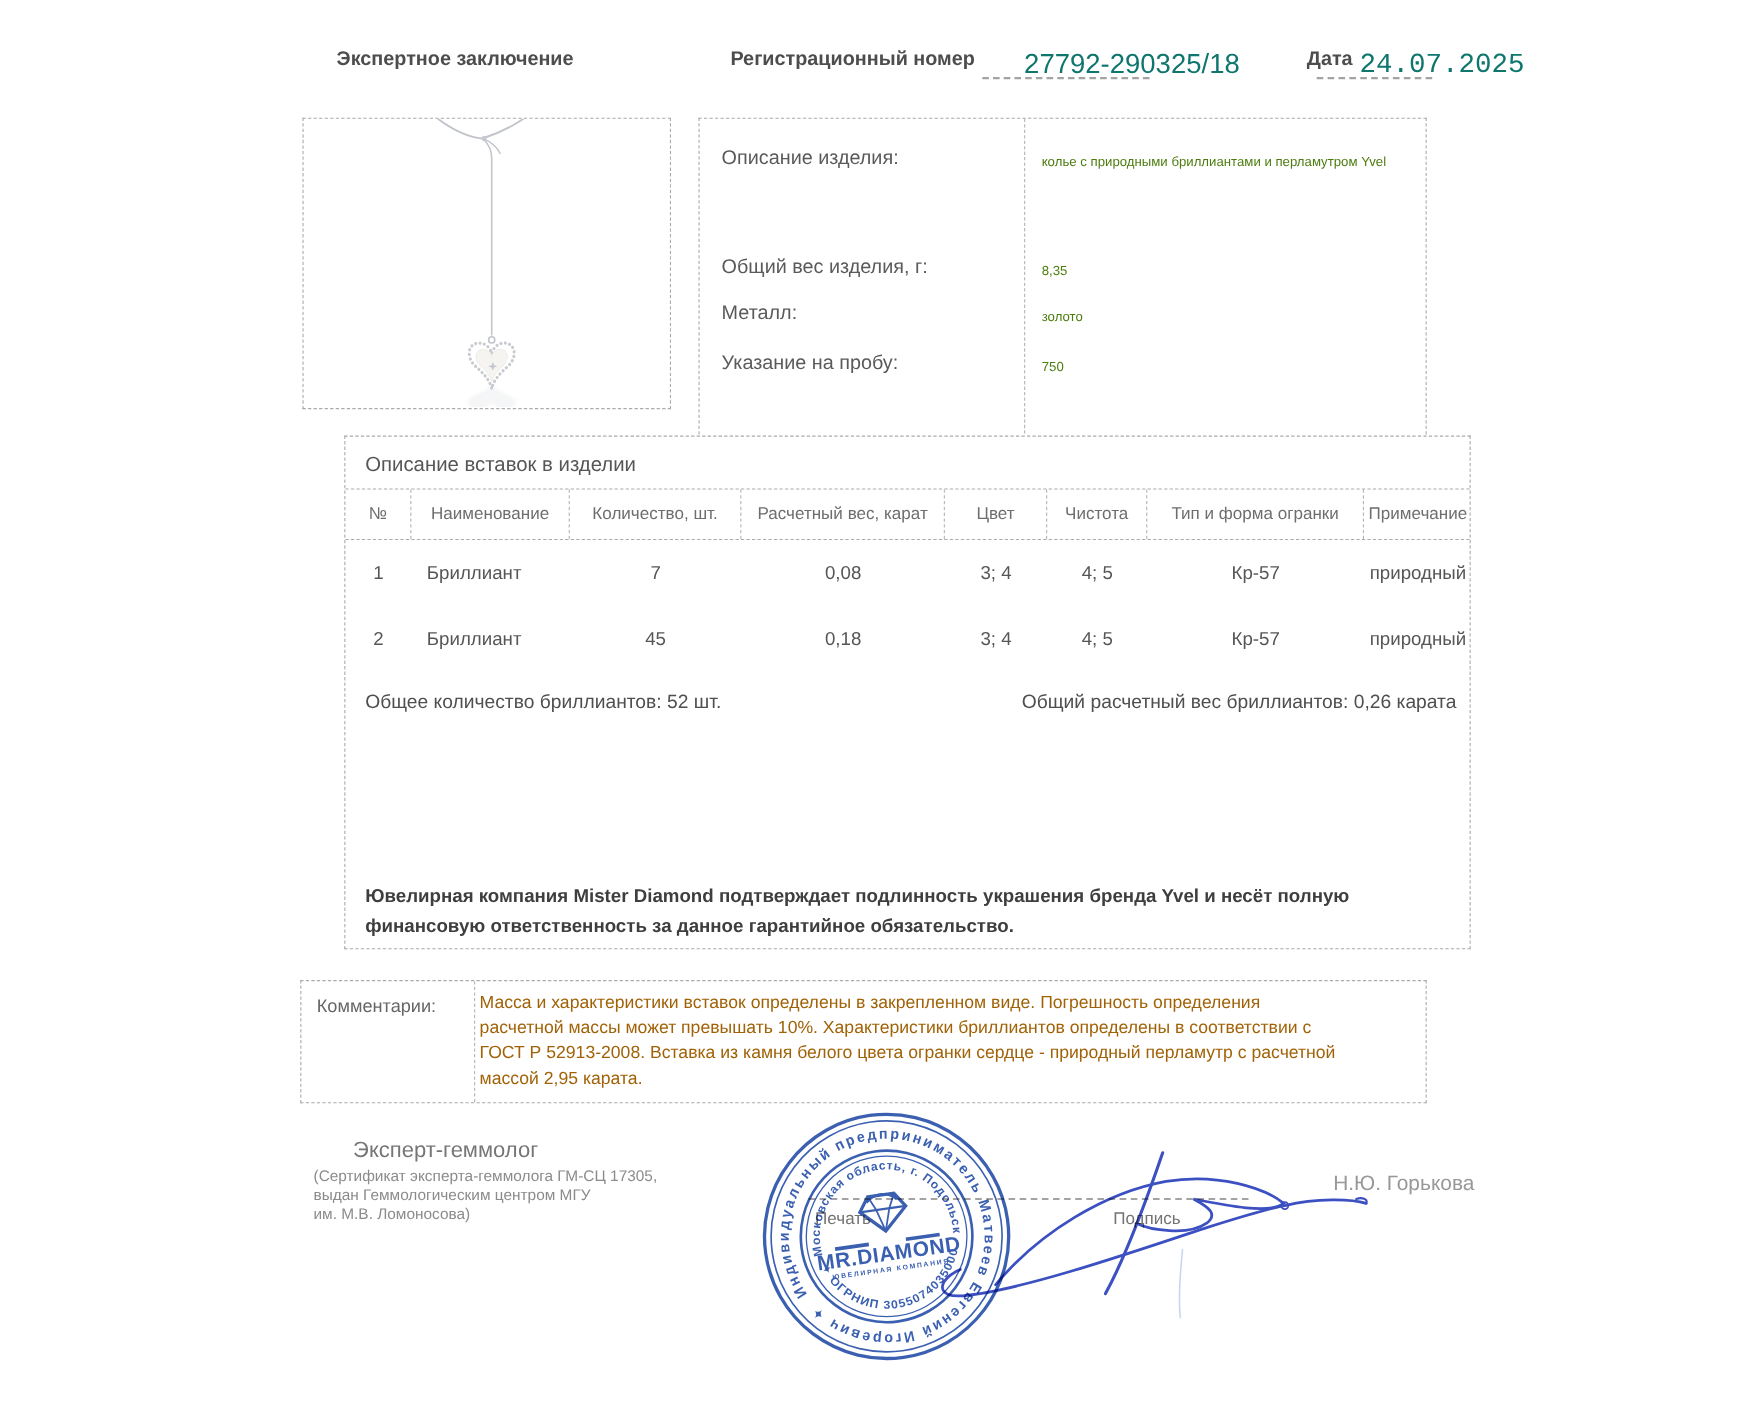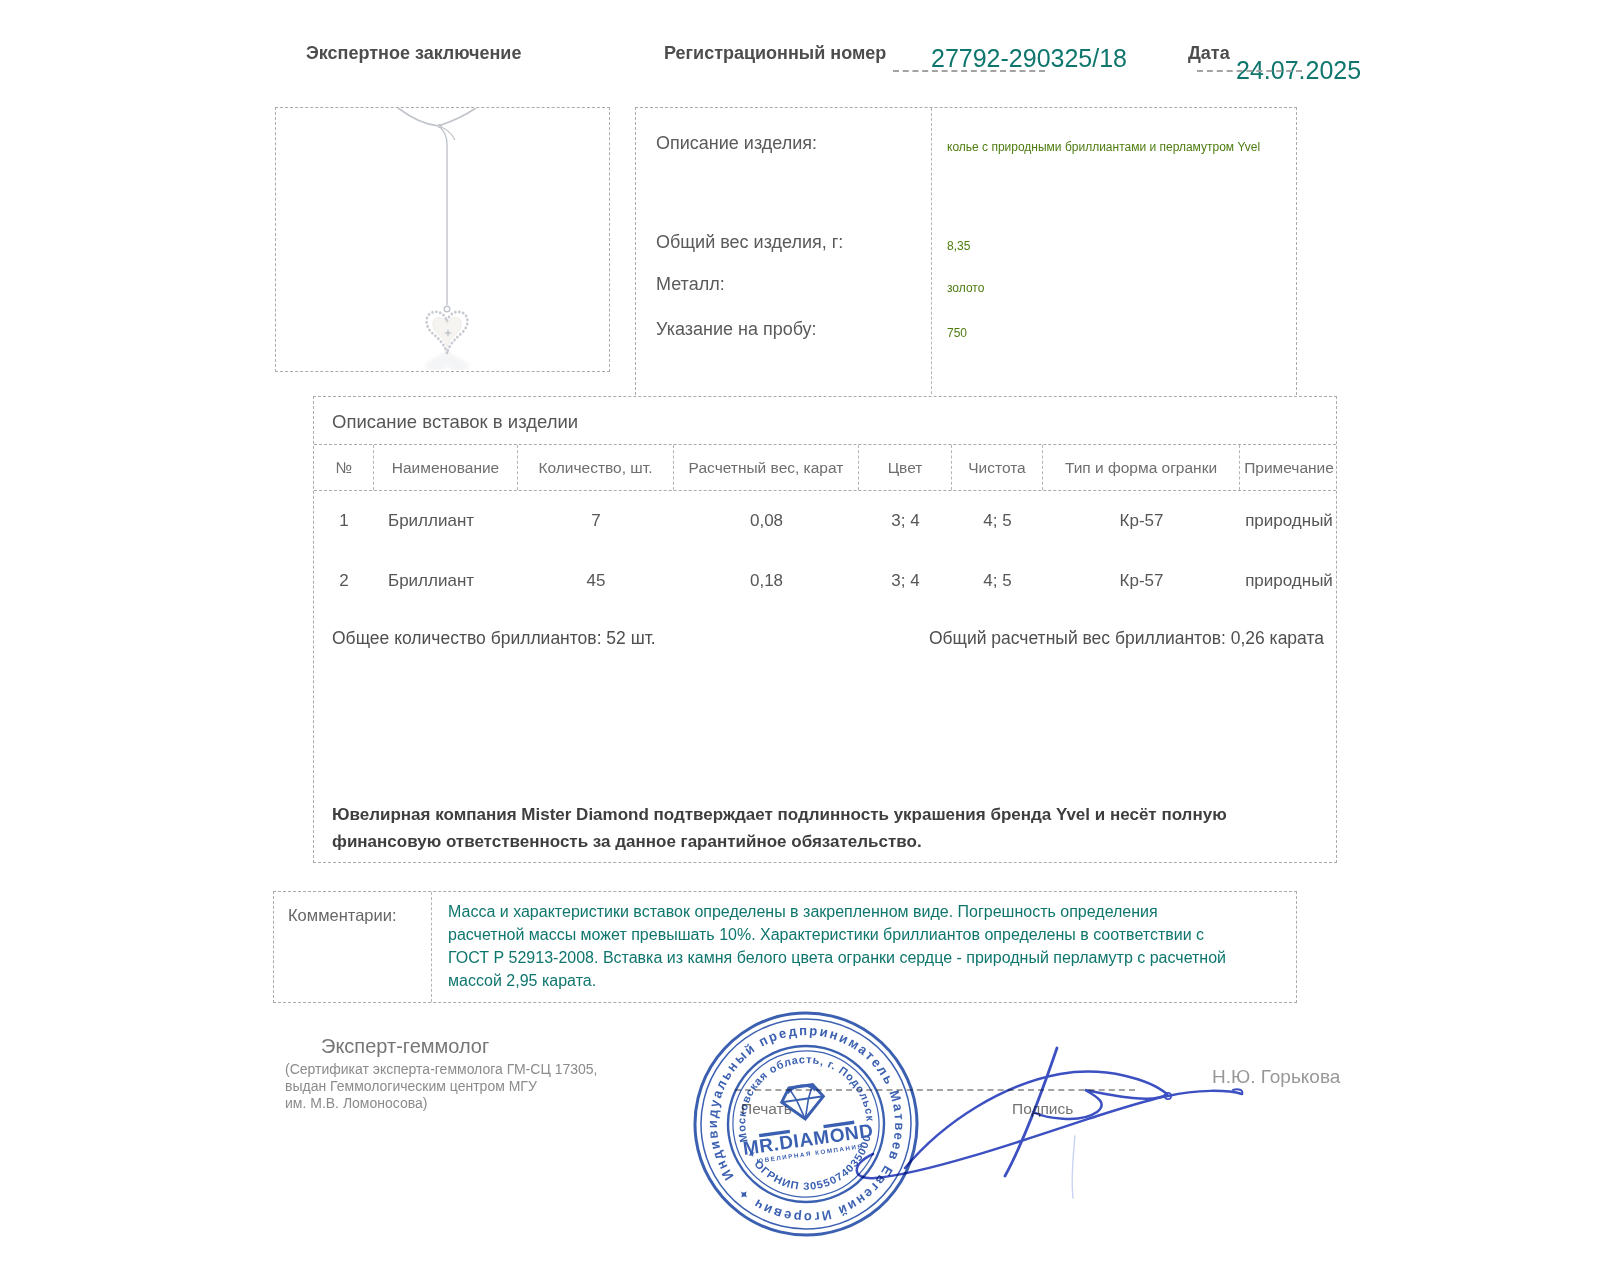--- a/index.html
+++ b/index.html
@@ -24,42 +24,42 @@
   .trow{position:absolute;left:0;right:0;height:60px;}
   .td{position:absolute;top:0;bottom:0;display:flex;align-items:center;justify-content:center;
       font-size:17px;color:#565656;box-sizing:border-box;}
   .td.left{justify-content:flex-start;padding-left:14px;}
   .summary{position:absolute;left:18px;right:12px;top:231px;font-size:17.5px;color:#4f4f4f;line-height:20px;}
   .summary .rgt{float:right;}
   .guarantee{position:absolute;left:18px;bottom:7px;width:940px;font-size:17px;font-weight:bold;color:#3e3e3e;line-height:27px;}
   
   .com-label{position:absolute;left:14px;top:14px;font-size:16.5px;color:#666;}
   .com-divider{position:absolute;left:157px;top:0;bottom:0;border-left:1.5px dashed #b4b4b4;}
-  .com-text{position:absolute;left:174px;top:8px;width:790px;font-size:16px;color:#0f766e;line-height:23px;}
+  .com-text{position:absolute;left:162px;top:8px;width:790px;font-size:16px;color:#a16207;line-height:23px;}
   
   .expert-title{left:285px;top:1035px;font-size:20px;color:#767676;}
   .cert-line{position:absolute;left:285px;font-size:14px;color:#8b8b8b;}
   .caption{position:absolute;font-size:15.5px;color:#737373;z-index:1;}
   .expert-name{left:1176px;top:1066px;font-size:19px;color:#989898;}
   .sigline{left:735px;top:1089px;width:400px;z-index:0;}
   #stamp{position:absolute;left:676px;top:1002px;z-index:2;mix-blend-mode:multiply;opacity:0.92;}
   #signature{position:absolute;left:845px;top:1028px;z-index:3;mix-blend-mode:multiply;}
   #photo{position:absolute;left:0;top:0;}
 </style>
 </head>
 <body>
 
 <div id="page">
 
   <div class="abs h-title">Экспертное заключение</div>
   <div class="abs h-label" style="left:628px;top:43px;">Регистрационный номер</div>
   <div class="abs h-value" style="left:895px;top:44px;">27792-290325/18</div>
   <div class="dashline" style="left:893px;top:70px;width:152px;"></div>
   <div class="abs h-label" style="left:1152px;top:43px;">Дата</div>
-  <div class="abs h-value" style="left:1200px;top:56px;">24.07.2025</div>
+  <div class="abs h-value" style="left:1200px;top:44px;font-family:Liberation Mono, monospace;">24.07.2025</div>
   <div class="dashline" style="left:1197px;top:70px;width:105px;"></div>
 
   <div class="dashbox" style="left:275px;top:107px;width:335px;height:265px;">
     <svg id="photo" width="332" height="262" viewBox="0 0 332 262">
       <defs>
         <path id="heartP" d="M 0,17 C -2.5,9.5 -8,5 -13.5,0.5 C -21,-6 -19.5,-16.5 -10,-16.5 C -4.5,-16.5 -1,-12.5 0,-8.5 C 1,-12.5 4.5,-16.5 10,-16.5 C 19.5,-16.5 21,-6 13.5,0.5 C 8,5 2.5,9.5 0,17 Z"></path>
         <filter id="blurF">
             <feGaussianBlur stdDeviation="1.8"></feGaussianBlur>
           </filter>
       </defs>

